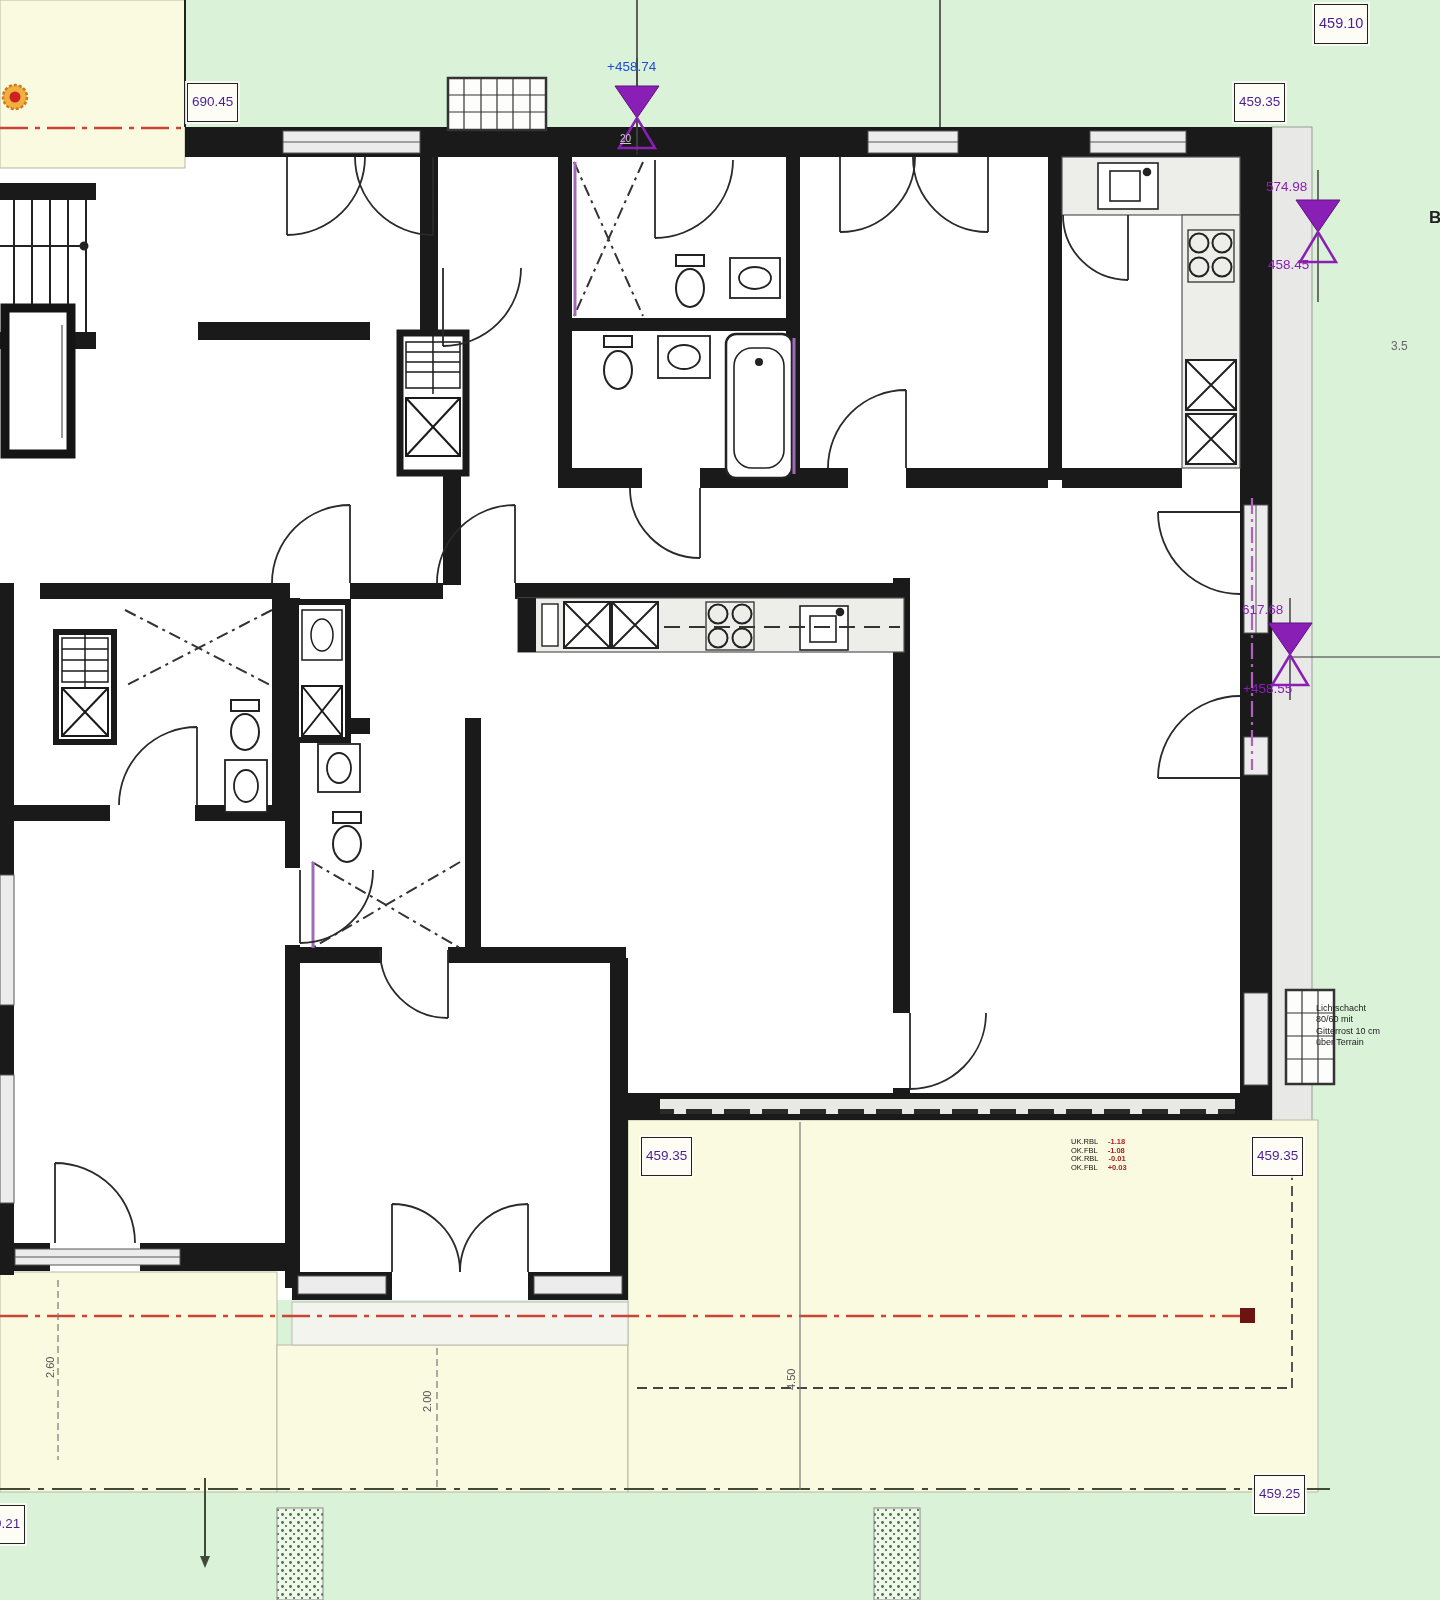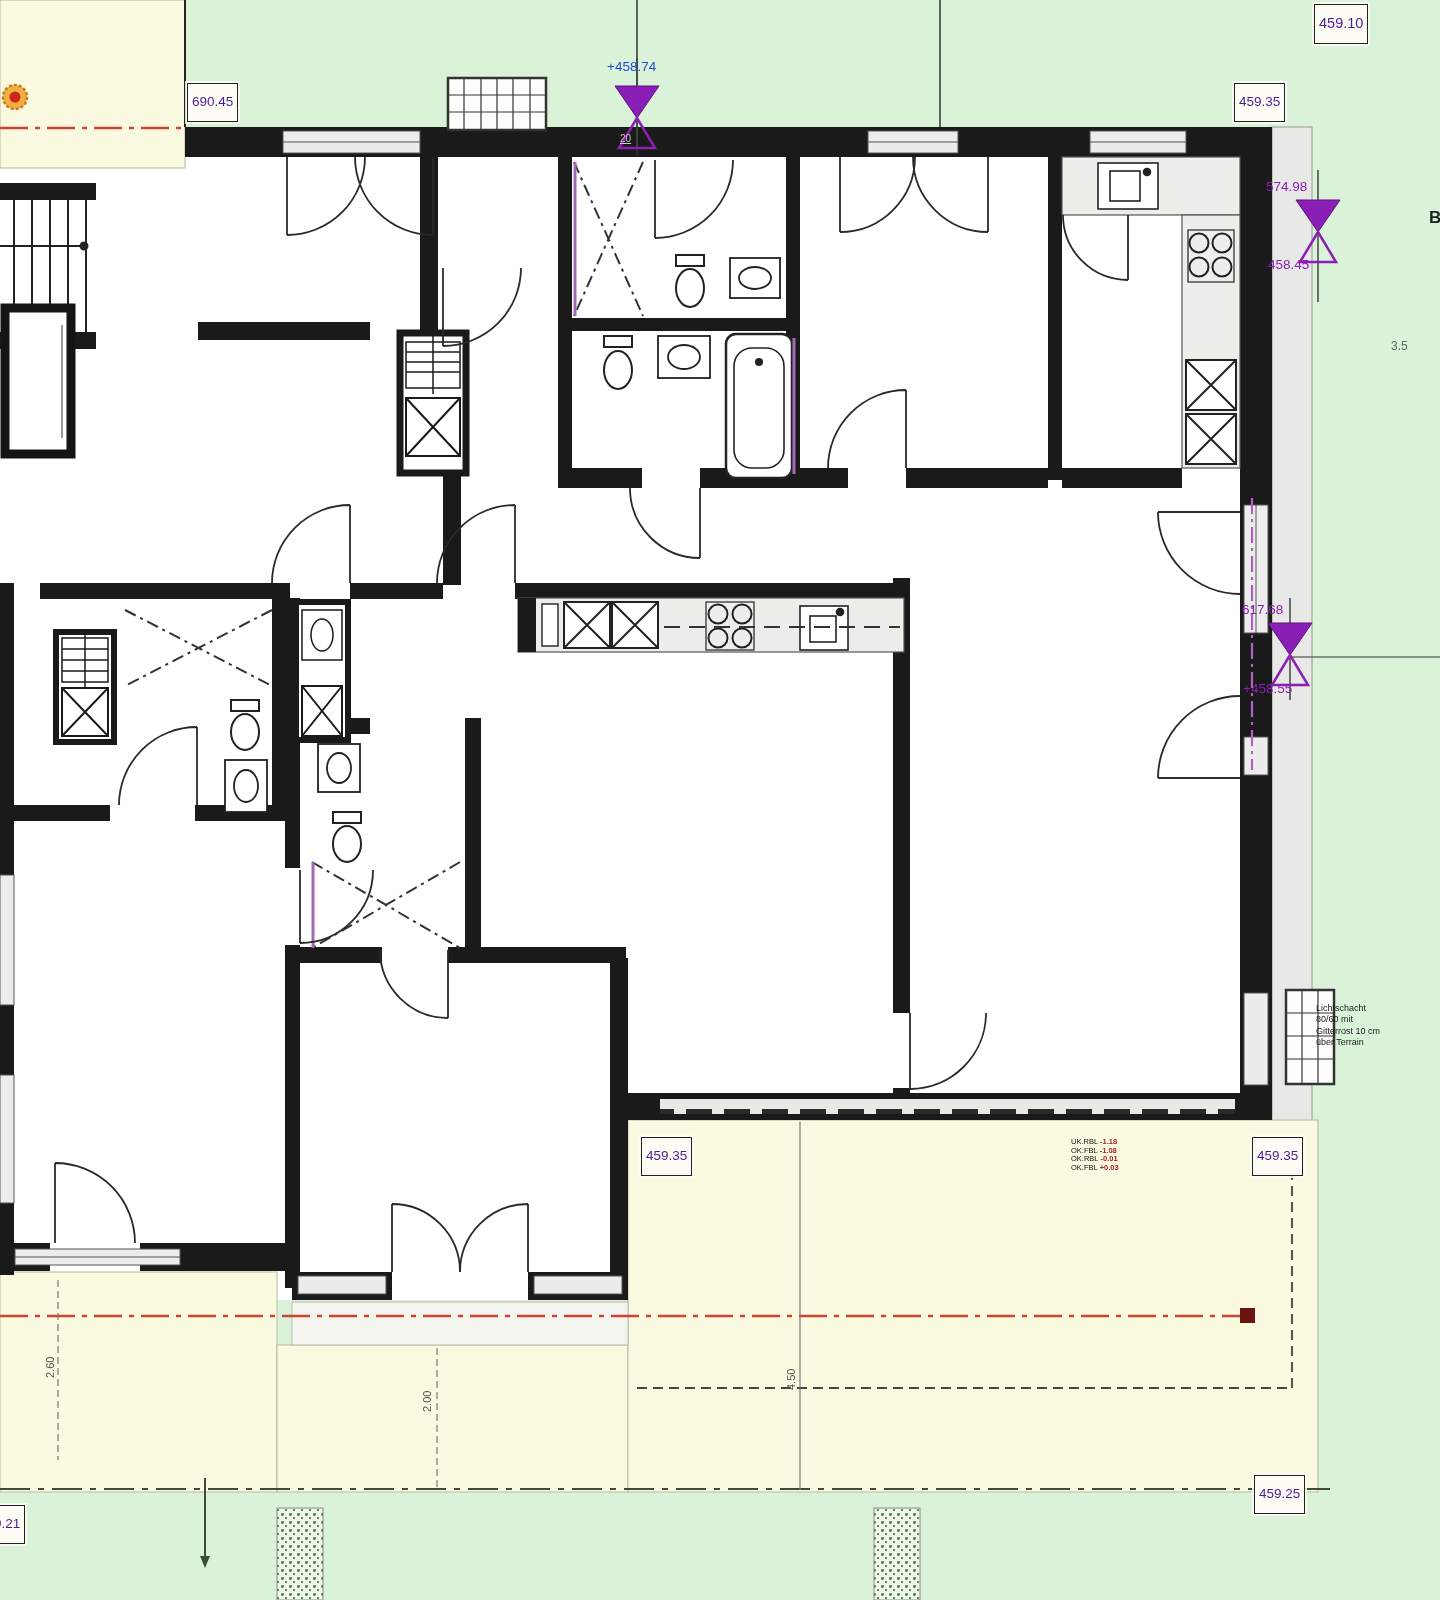--- a/index.html
+++ b/index.html
@@ -7,21 +7,21 @@
         overflow:hidden;font-family:"Liberation Sans","DejaVu Sans",sans-serif;}
   .plan svg{position:absolute;left:0;top:0;}
   .elev{position:absolute;font-size:13.5px;line-height:1.1;background:#fdfdf6;border:1.6px solid #222;
         padding:11px 4px;color:#4c1d95;white-space:nowrap;box-shadow:0 0 0 2px rgba(252,252,244,.85);}
   .ml{position:absolute;font-size:13.5px;color:var(--marker_purple,#8a1fb5);white-space:nowrap;}
   .ml.top{color:#1d4ed8;}
   .tiny{position:absolute;color:#666;font-size:12px;}
   .walltag{position:absolute;color:#c9c9c9;font-size:10px;text-decoration:underline;}
   .note{position:absolute;left:1316px;top:1003px;font-size:9px;line-height:1.25;color:#222;width:120px;}
   .lvlblock{position:absolute;left:1071px;top:1138px;font-size:7.5px;line-height:8.6px;color:#111;}
-  .lvlblock .v{color:#a22;font-weight:bold;margin-left:2px;}
+  .lvlblock .v{color:#a22;font-weight:bold;margin-left:10px;}
   .vdim{position:absolute;font-size:11px;color:#555;transform:rotate(-90deg);transform-origin:0 0;white-space:nowrap;}
   .secb{position:absolute;left:1429px;top:208px;font-size:17px;font-weight:bold;color:#222;}
 </style>
 </head>
 <body>
 
 <div class="plan">
 
 <svg width="1440" height="1600" viewBox="0 0 1440 1600">
   <defs>

